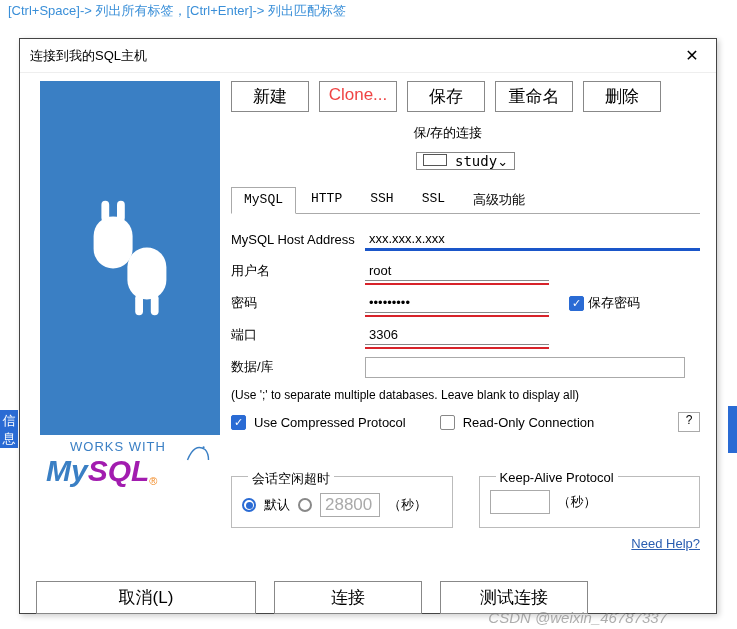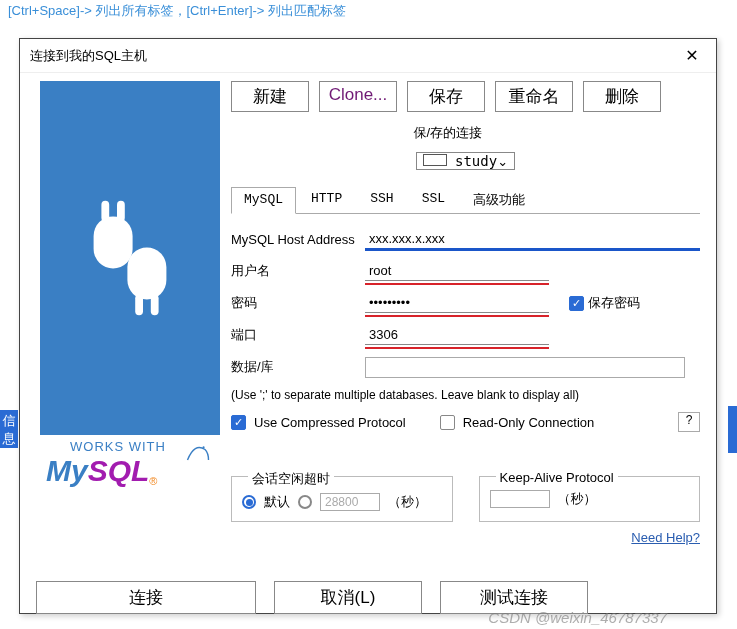--- a/index.html
+++ b/index.html
@@ -13,21 +13,21 @@
 .sidebar { width: 199px; padding: 8px 0 0 20px; }
 .plugin-img { width: 180px; height: 354px; background: #3a7fc4; display: flex; align-items: center; justify-content: center; }
 .mysql-logo { width: 180px; height: 86px; background: #fff; padding: 4px 6px; }
 .mysql-logo .works { color: #3a7fc4; font-size: 13px; letter-spacing: 1px; margin-left: 24px; }
 .mysql-logo .my { color: #3a7fc4; font-size: 30px; font-weight: bold; font-style: italic; }
 .mysql-logo .sql { color: #a21caf; font-size: 30px; font-weight: bold; font-style: italic; }
 .mysql-logo .reg { color: #f28c28; font-size: 11px; vertical-align: sub; }
 .main { flex: 1; padding: 8px 16px 0 12px; }
 .btn-row { display: flex; gap: 10px; margin-bottom: 12px; }
 .btn { border: 1px solid #888; background: #fff; padding: 3px 0; min-width: 78px; text-align: center; cursor: pointer; font-size: 17px; }
-.btn.disabled { color: #701a75; }
+.btn.disabled { color: #ef4444; }
 .conn-row { display: flex; align-items: center; gap: 10px; margin-bottom: 16px; flex-direction: column; }
 .conn-label { width: 104px; }
 .conn-select { flex: 1; border: 1px solid #888; height: 24px; display: flex; align-items: center; padding: 0 6px; justify-content: space-between; cursor: pointer; }
 .conn-select .color-box { width: 24px; height: 12px; border: 1px solid #555; margin-right: 8px; display: inline-block; }
 .conn-select .val { font-family: monospace; font-size: 14px; }
 .tabs { display: flex; border-bottom: 1px solid #aaa; margin-bottom: 14px; }
 .tab { padding: 4px 12px; border: 1px solid transparent; border-bottom: none; cursor: pointer; margin-right: 2px; font-size: 13px; font-family: Liberation Mono, monospace; }
 .tab.active { border: 1px solid #aaa; border-bottom: 1px solid #fff; background: #fff; position: relative; top: 1px; }
 .form-row { display: flex; align-items: center; margin-bottom: 10px; min-height: 22px; }
 .form-label { width: 134px; font-size: 13px; }
@@ -41,21 +41,21 @@
 .chk.checked { background: #2a6bd4; border-color: #2a6bd4; color: #fff; font-size: 11px; }
 .hint { font-size: 12px; margin: 4px 0 10px; }
 .opts-row { display: flex; align-items: center; gap: 8px; margin-bottom: 6px; }
 .help-btn { border: 1px solid #aaa; width: 22px; height: 20px; text-align: center; cursor: pointer; font-size: 12px; margin-left: auto; }
 .fieldset { border: 1px solid #bbb; padding: 6px 10px 10px; font-size: 13px; }
 .fieldset-row { display: flex; gap: 26px; margin-top: 44px; }
 .fieldset-col { flex: 1; }
 .radio { width: 14px; height: 14px; border: 2px solid #2a6bd4; border-radius: 50%; display: inline-flex; align-items: center; justify-content: center; cursor: pointer; vertical-align: middle; }
 .radio.checked::after { content: ""; width: 7px; height: 7px; background: #2a6bd4; border-radius: 50%; }
 .radio.unchecked { border-color: #888; }
-.small-input { width: 60px; border: 1px solid #aaa; padding: 1px 4px; font-size: 12px; }
+.small-input { width: 60px; border: 1px solid #aaa; padding: 1px 4px; font-size: 17px; }
 .need-help { text-align: right; margin-top: 8px; }
 .need-help a { color: #2a5db0; font-size: 13px; }
 .footer { display: flex; gap: 18px; padding: 10px 16px; justify-content: flex-start; }
 .footer .btn { min-width: 148px; padding: 4px 0; }
 .footer .btn:first-child { min-width: 220px; }
 .blue-bar { position: absolute; left: 0; top: 410px; width: 18px; height: 38px; background: #2a6bd4; color: #fff; font-size: 13px; text-align: center; padding-top: 2px; }
 .blue-bar-r { position: absolute; right: 0; top: 406px; width: 9px; height: 47px; background: #2a6bd4; }
 .watermark { position: absolute; bottom: 3px; right: 70px; color: rgba(120,120,120,0.6); font-size: 15px; font-style: italic; }
 .legend-label { font-size: 13px; padding: 0 4px; background: #fff; position: relative; top: -13px; left: 6px; display: inline-block; }
 .fs-inner { margin-top: -8px; display: flex; align-items: center; gap: 8px; }
@@ -189,19 +189,19 @@
             <span>（秒）</span>
           </div>
         </div>
       </div>
 
       <div class="need-help"><a href="#">Need Help?</a></div>
     </div>
   </div>
 
   <div class="footer">
+    <div class="btn">取消(L)</div>
     <div class="btn">连接</div>
-    <div class="btn">取消(L)</div>
     <div class="btn">测试连接</div>
   </div>
 </div>
 
 <div class="watermark">CSDN @weixin_46787337</div>
 
 </body></html>

